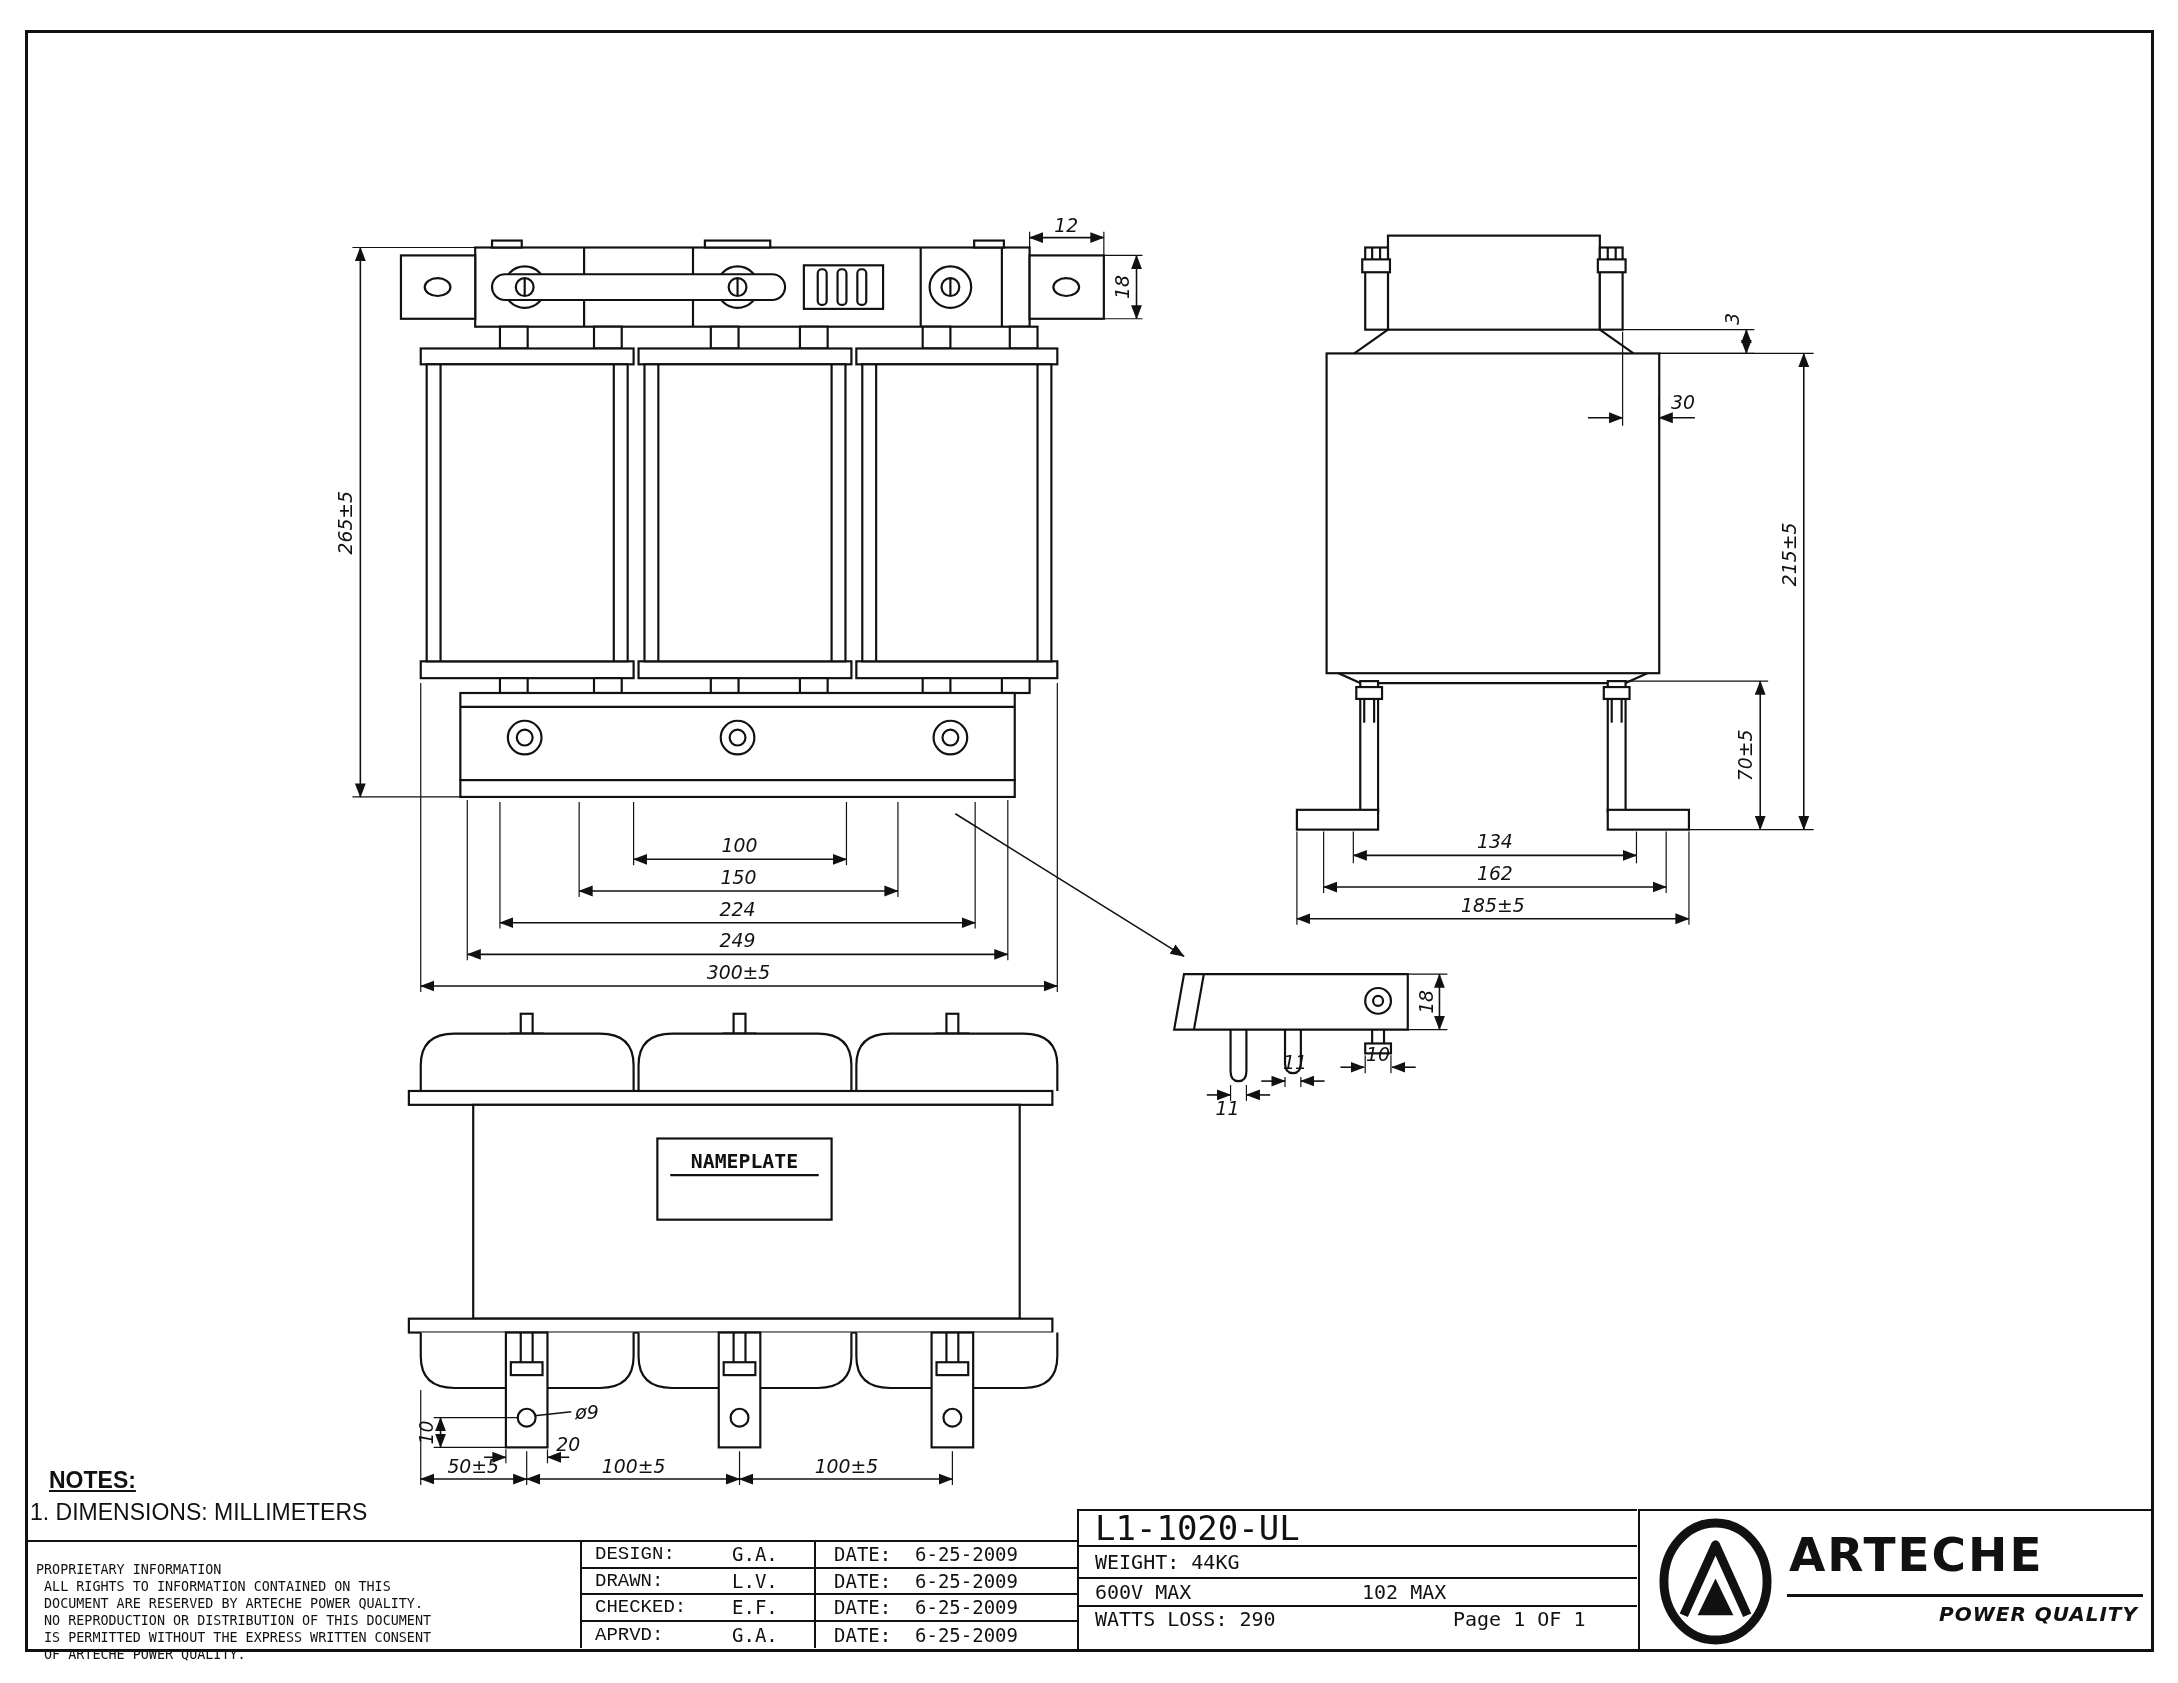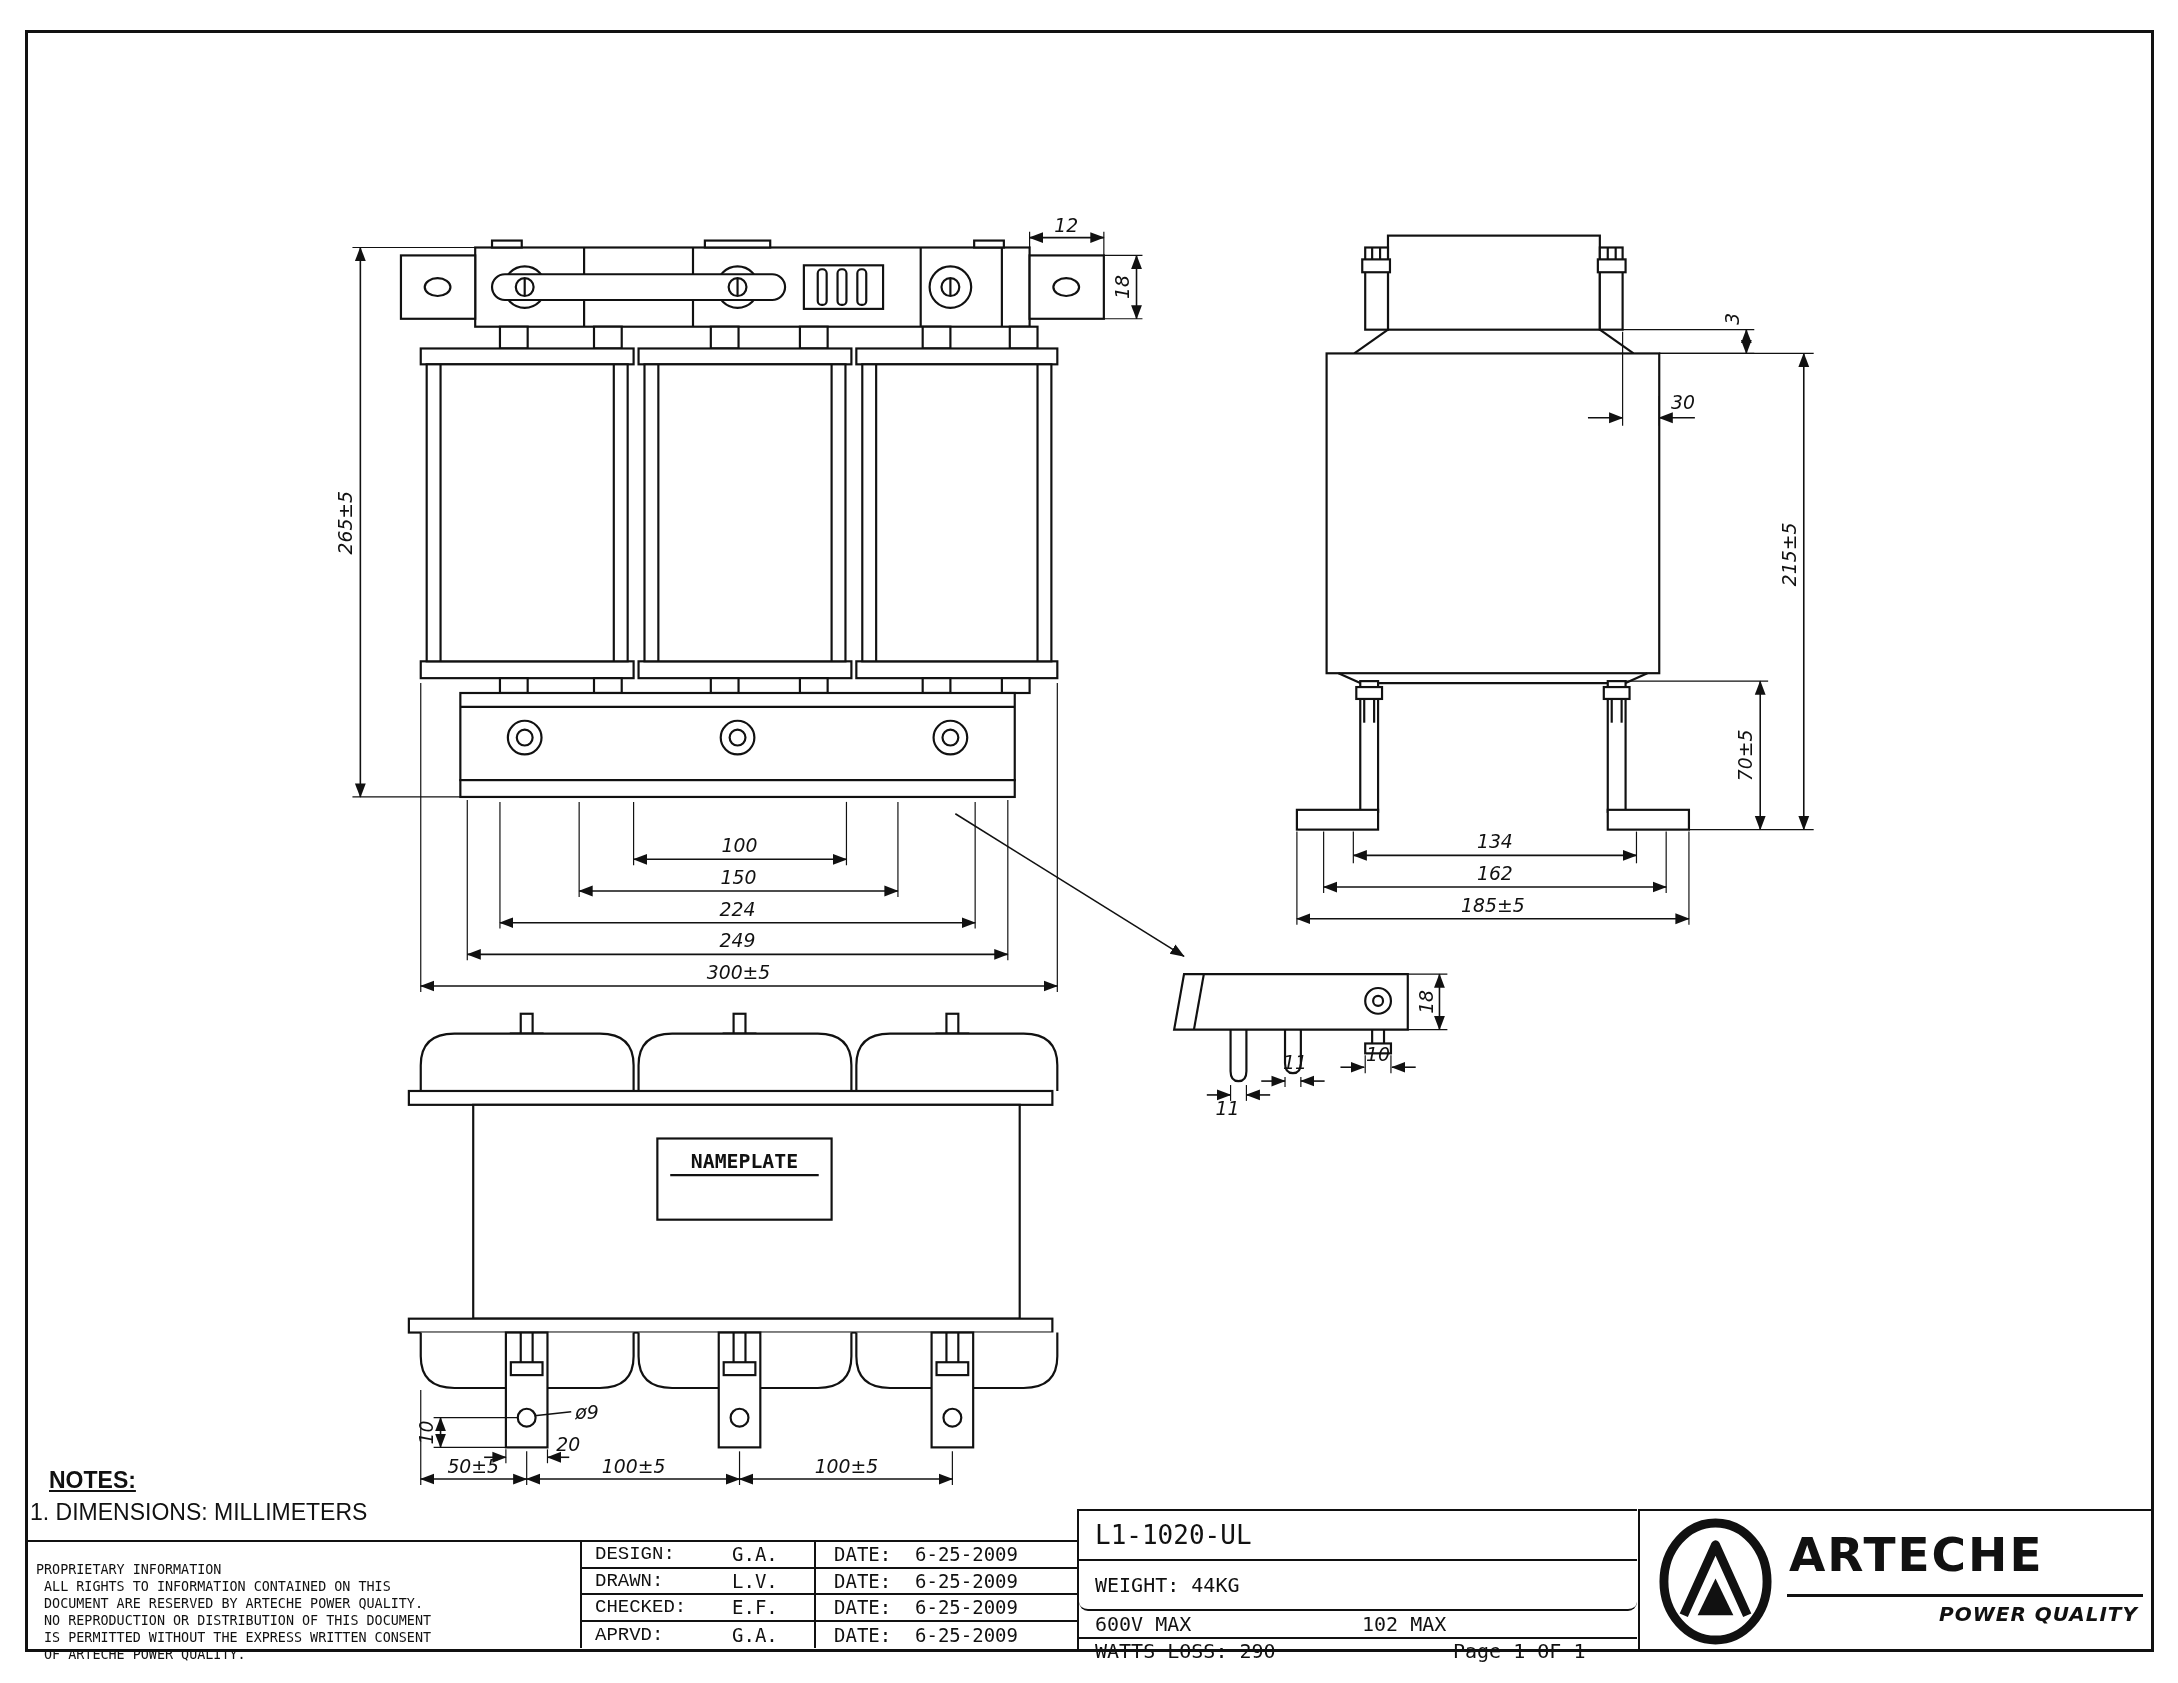--- a/index.html
+++ b/index.html
@@ -31,23 +31,23 @@
   .arow:last-child { border-bottom:none; }
   .arole { width:150px; padding-left:13px;font-family:Liberation Mono, monospace; }
   .ainit { width:82px; }
   .adate { flex:1; align-self:stretch; display:flex; align-items:center;
            border-left:2px solid #111; padding-left:18px; }
   .adlbl { width:81px; }
 
   .pnbox { position:absolute; left:1077px; top:1509px; width:560px; height:140px;
            border-top:2.5px solid #111; border-left:2.5px solid #111;
            font:20px "DejaVu Sans Mono",monospace; }
-  .pn-r1 { height:50px; border-bottom:2px solid #111; font-size:26px;
+  .pn-r1 { height:36px; border-bottom:2px solid #111; font-size:34px;
            display:flex; align-items:center; padding-left:16px; }
-  .pn-r2 { height:50px; border-bottom:2px solid #111; display:flex; align-items:center; padding-left:16px;border-radius:9px; }
+  .pn-r2 { height:32px; border-bottom:2px solid #111; display:flex; align-items:center; padding-left:16px; }
   .pn-r3 { height:28px; border-bottom:2px solid #111; position:relative; }
   .pn-r4 { height:23px; position:relative; }
   .pn-r3 span, .pn-r4 span { position:absolute; top:50%; transform:translateY(-50%); white-space:nowrap; }
 
   .logobox { position:absolute; left:1638px; top:1509px; width:516px; height:140px;
              border-top:2.5px solid #111; border-left:2.5px solid #111; }
   .brand { position:absolute; left:149px; top:16px; font:bold 47px "DejaVu Sans",sans-serif;
            letter-spacing:2px; }
   .brand-rule { position:absolute; left:147px; top:83px; width:356px; height:3px; background:#111; }
   .tagline { position:absolute; right:16px; top:91px; font:italic bold 20px "DejaVu Sans",sans-serif;

